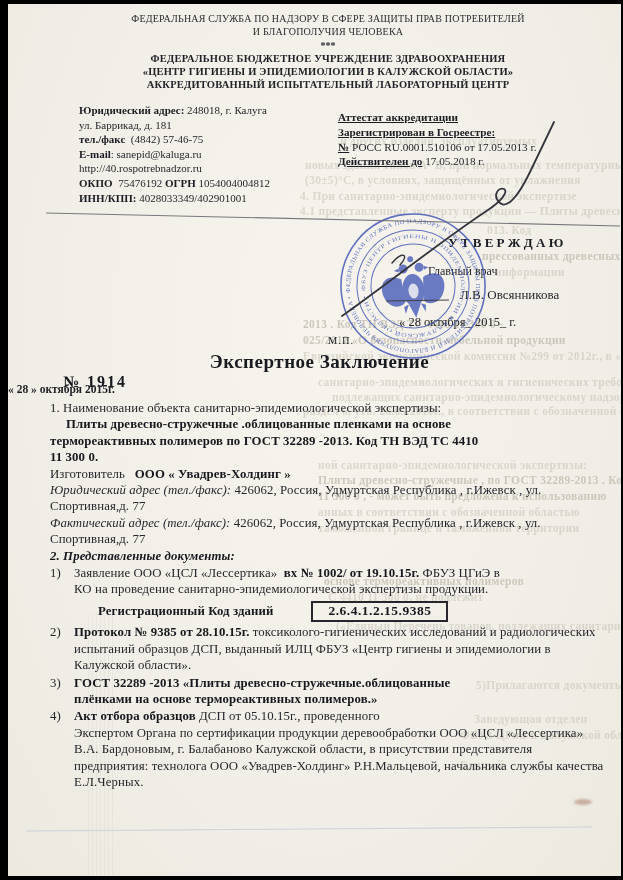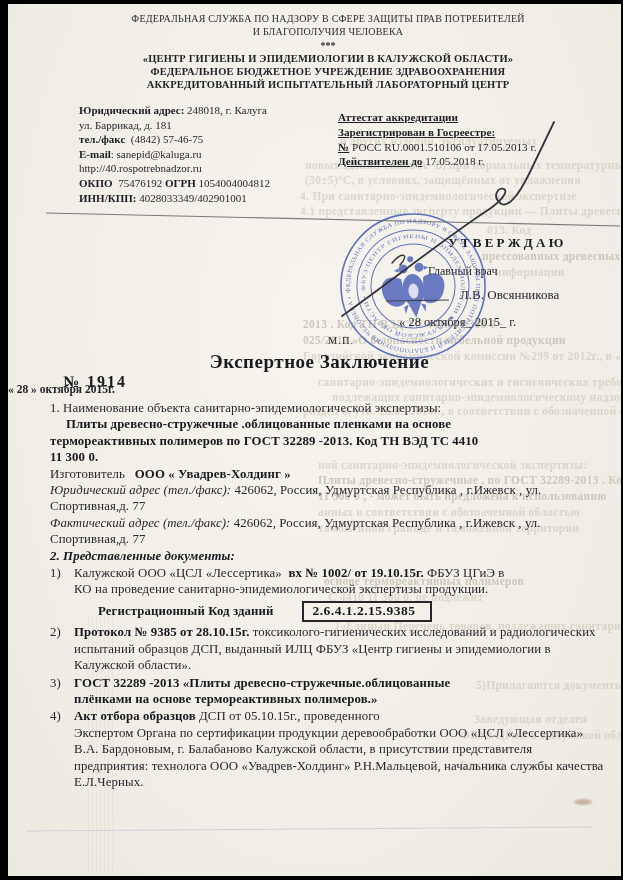--- a/index.html
+++ b/index.html
@@ -46,21 +46,21 @@
   .body p{margin:0;}
   .body b{color:#17181e;}
   .prod{font-weight:bold;color:#17181e;margin-left:2px;}
   .prod .i1{margin-left:16px;}
   .man{margin-left:14px;margin-top:1px;}
   .addr{margin-left:22px;}
   .h2{font-weight:bold;font-style:italic;margin-left:14px;color:#17181e;}
   .item{padding-left:24px;position:relative;margin-top:1px;}
   .item .num{position:absolute;left:0;top:0;}
   .regline{margin:3px 0 2px 24px;}
-  .regbox{display:inline-block;border:2px solid #26262c;padding:0 15px 1px 8px;margin-left:29px;
+  .regbox{display:inline-block;border:2px solid #26262c;padding:0 15px 1px 15px;margin-left:38px;
           font-weight:bold;font-size:13.5px;letter-spacing:.5px;color:#17181e;}
   svg.overlay{position:absolute;inset:0;z-index:4;pointer-events:none;}
 </style>
 </head>
 <body>
 
 <div class="page">
   <div class="paper">
 
     <div class="bleed">
@@ -91,22 +91,22 @@
       <span class="bl" style="left:452px;top:725px">ФБУЗ ЦГиЭ в Калужской области</span>
       <span class="bl" style="left:452px;top:755px">Единый</span>
     </div>
     <div class="streak"></div>
     <div class="smudge"></div>
 
     <div class="z lh">
       <div class="ag">ФЕДЕРАЛЬНАЯ СЛУЖБА ПО НАДЗОРУ В СФЕРЕ ЗАЩИТЫ ПРАВ ПОТРЕБИТЕЛЕЙ</div>
       <div class="ag">И БЛАГОПОЛУЧИЯ ЧЕЛОВЕКА</div>
       <div class="st">***</div>
+      <div class="org">ФЕДЕРАЛЬНОЕ БЮДЖЕТНОЕ УЧРЕЖДЕНИЕ ЗДРАВООХРАНЕНИЯ</div>
       <div class="org">«ЦЕНТР ГИГИЕНЫ И ЭПИДЕМИОЛОГИИ В КАЛУЖСКОЙ ОБЛАСТИ»</div>
-      <div class="org">ФЕДЕРАЛЬНОЕ БЮДЖЕТНОЕ УЧРЕЖДЕНИЕ ЗДРАВООХРАНЕНИЯ</div>
       <div class="org">АККРЕДИТОВАННЫЙ ИСПЫТАТЕЛЬНЫЙ ЛАБОРАТОРНЫЙ ЦЕНТР</div>
     </div>
 
     <div class="z contacts">
       <div><b>Юридический адрес:</b> <span>248018, г. Калуга</span></div>
       <div>ул. Баррикад, д. 181</div>
       <div><b>тел./факс</b>&nbsp; <span>(4842) 57-46-75</span></div>
       <div><b>E-mail</b><span>: sanepid@kaluga.ru</span></div>
       <div>http://40.rospotrebnadzor.ru</div>
       <div><b>ОКПО</b>&nbsp; <span>75476192</span> <b>ОГРН</b> <span>1054004004812</span></div>
@@ -170,21 +170,21 @@
       <p class="prod"><span class="i1">Плиты древесно-стружечные .облицованные пленками на основе</span><br>
         <span>термореактивных полимеров  по  ГОСТ 32289 -2013. Код ТН ВЭД ТС 4410</span><br>
         <span>11 300 0.</span></p>
       <p class="man"><span>Изготовитель</span>&nbsp;&nbsp; <b>ООО « Увадрев-Холдинг »</b></p>
       <p class="addr"><i>Юридический адрес (тел./факс):</i> <span>426062, Россия, Удмуртская Республика , г.Ижевск , ул. Спортивная,д. 77</span></p>
       <p class="addr"><i>Фактический адрес (тел./факс):</i> <span>426062, Россия, Удмуртская Республика , г.Ижевск , ул. Спортивная,д. 77</span></p>
       <p class="h2">2. Представленные документы:</p>
 
       <div class="item">
         <span class="num">1)</span>
-        <span>Калужской  ООО «ЦСЛ «Лессертика»</span>&nbsp;
+        <span>Заявление  ООО «ЦСЛ «Лессертика»</span>&nbsp;
         <b>вх № 1002/ от 19.10.15г.</b>
         <span>ФБУЗ   ЦГиЭ в</span><br>
         <span>КО на проведение      санитарно-эпидемиологической экспертизы продукции.</span>
         <div class="regline">
           <b>Регистрационный Код зданий</b><span class="regbox">2.6.4.1.2.15.9385</span>
         </div>
       </div>
 
       <div class="item">
         <span class="num">2)</span>

